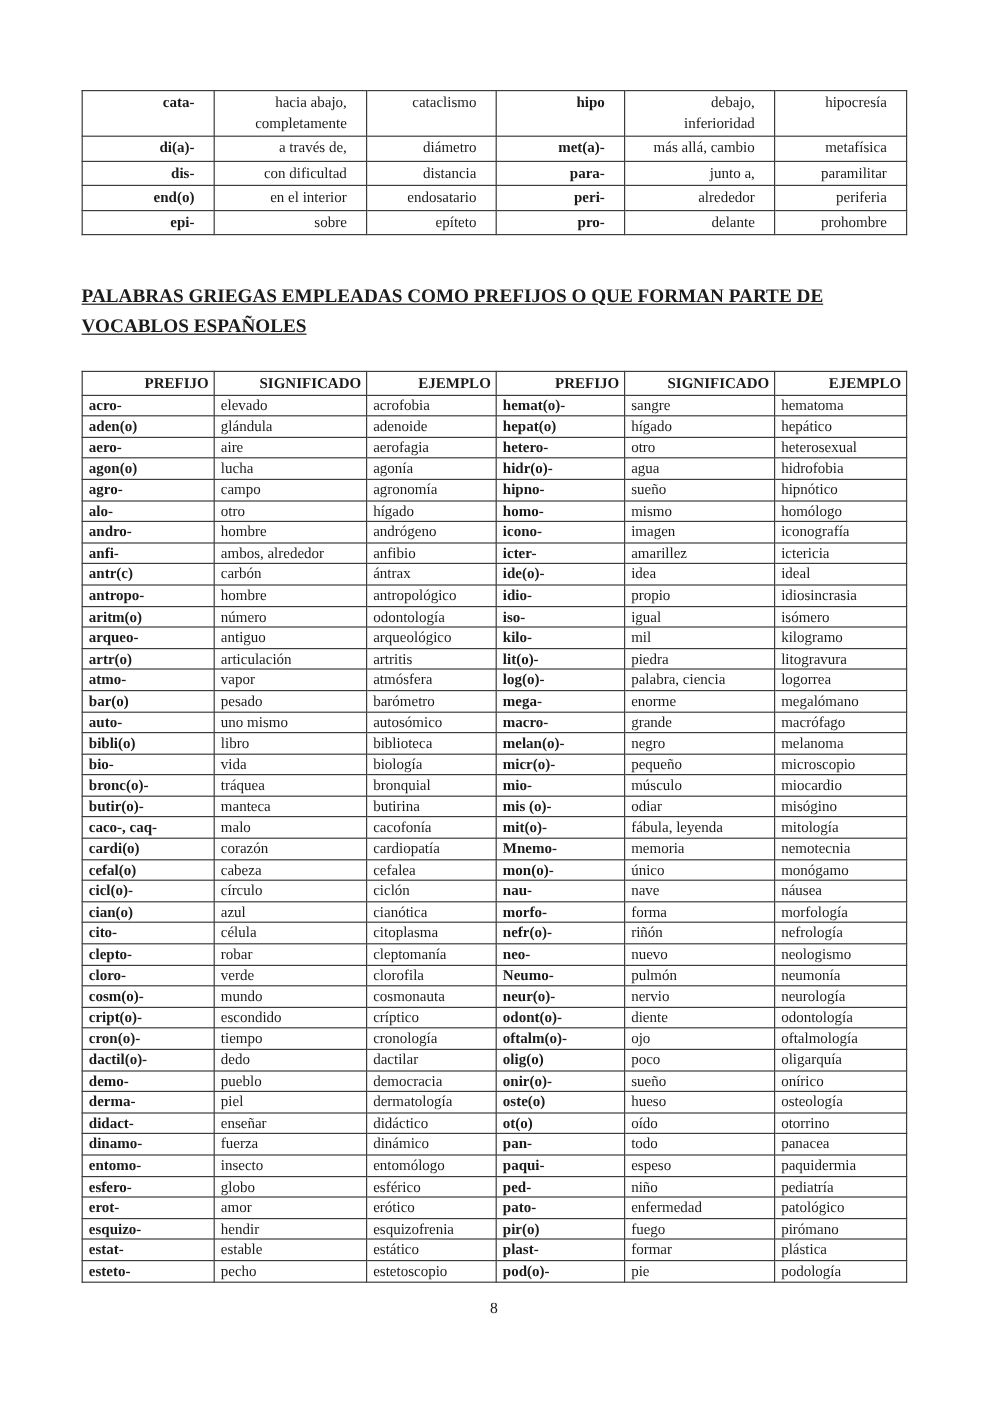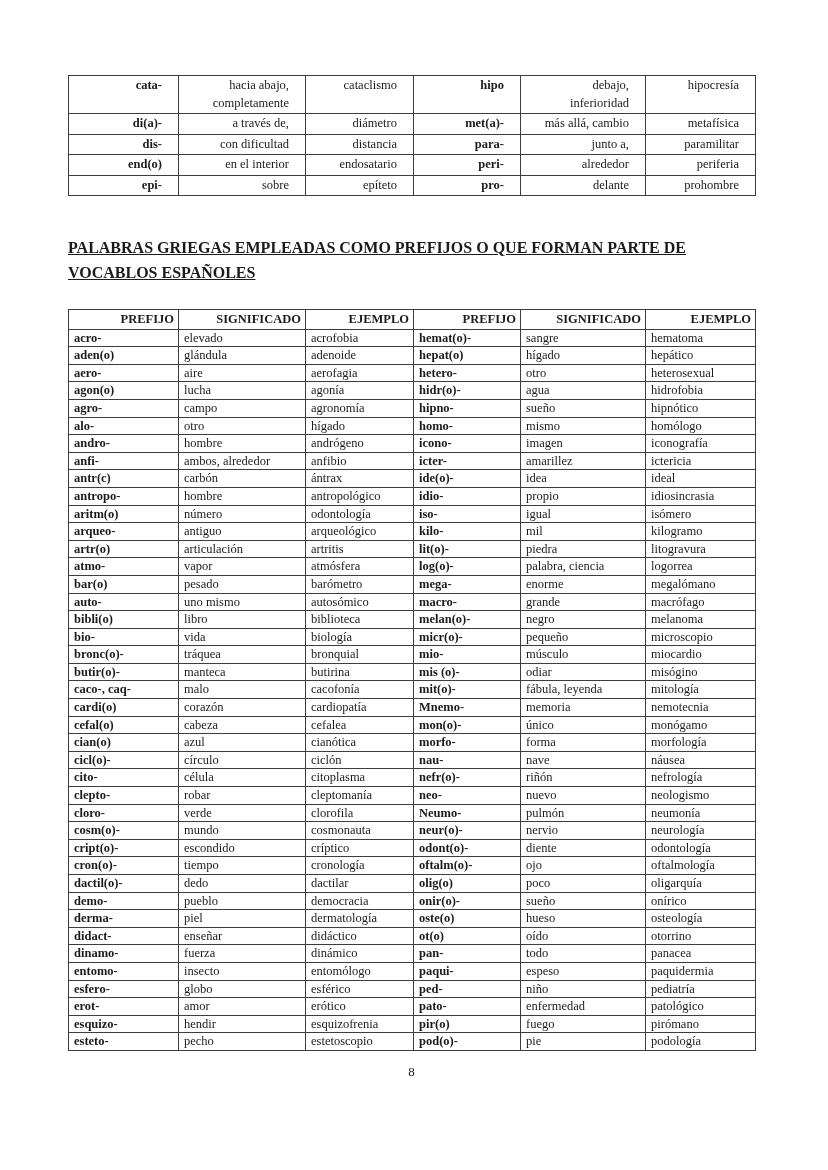--- a/index.html
+++ b/index.html
@@ -327,36 +327,36 @@
           </tr>
           <tr>
             <td class="prefix">cefal(o)</td>
             <td>cabeza</td>
             <td>cefalea</td>
             <td class="prefix">mon(o)-</td>
             <td>único</td>
             <td>monógamo</td>
           </tr>
           <tr>
+            <td class="prefix">cicl(o)-</td>
+            <td>círculo</td>
+            <td>ciclón</td>
+            <td class="prefix">nau-</td>
+            <td>nave</td>
+            <td>náusea</td>
+          </tr>
+          <tr>
             <td class="prefix">cian(o)</td>
             <td>azul</td>
             <td>cianótica</td>
             <td class="prefix">morfo-</td>
             <td>forma</td>
             <td>morfología</td>
           </tr>
           <tr>
-            <td class="prefix">cicl(o)-</td>
-            <td>círculo</td>
-            <td>ciclón</td>
-            <td class="prefix">nau-</td>
-            <td>nave</td>
-            <td>náusea</td>
-          </tr>
-          <tr>
             <td class="prefix">cito-</td>
             <td>célula</td>
             <td>citoplasma</td>
             <td class="prefix">nefr(o)-</td>
             <td>riñón</td>
             <td>nefrología</td>
           </tr>
           <tr>
             <td class="prefix">clepto-</td>
             <td>robar</td>
@@ -463,20 +463,28 @@
           </tr>
           <tr>
             <td class="prefix">esquizo-</td>
             <td>hendir</td>
             <td>esquizofrenia</td>
             <td class="prefix">pir(o)</td>
             <td>fuego</td>
             <td>pirómano</td>
           </tr>
           <tr>
+            <td class="prefix">estat-</td>
+            <td>estable</td>
+            <td>estático</td>
+            <td class="prefix">plast-</td>
+            <td>formar</td>
+            <td>plástica</td>
+          </tr>
+          <tr>
             <td class="prefix">esteto-</td>
             <td>pecho</td>
             <td>estetoscopio</td>
             <td class="prefix">pod(o)-</td>
             <td>pie</td>
             <td>podología</td>
           </tr>
         </tbody>
     </table>
 

